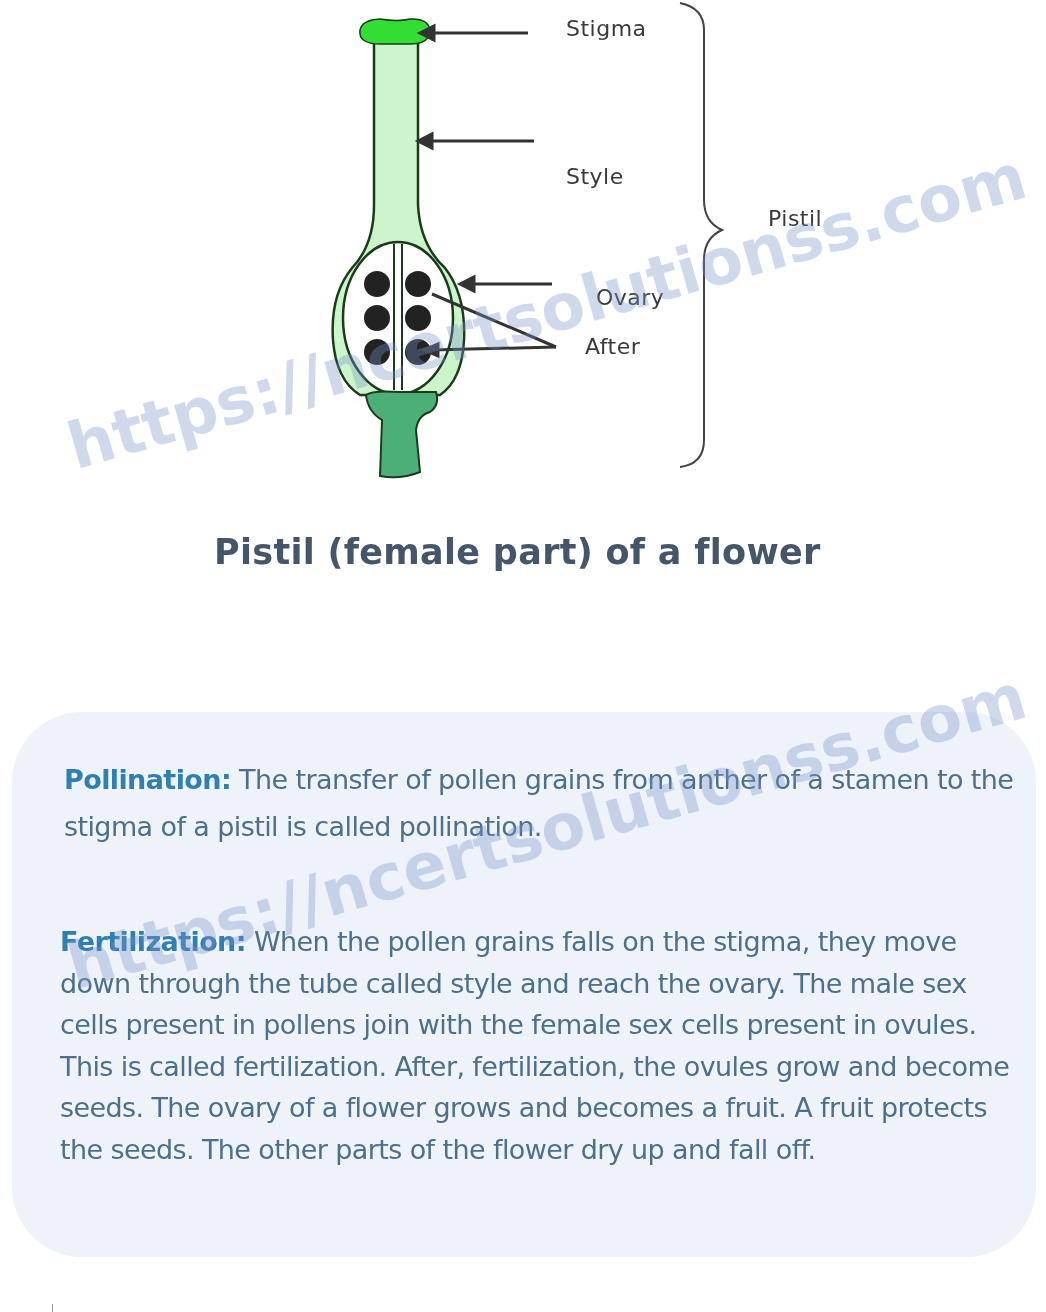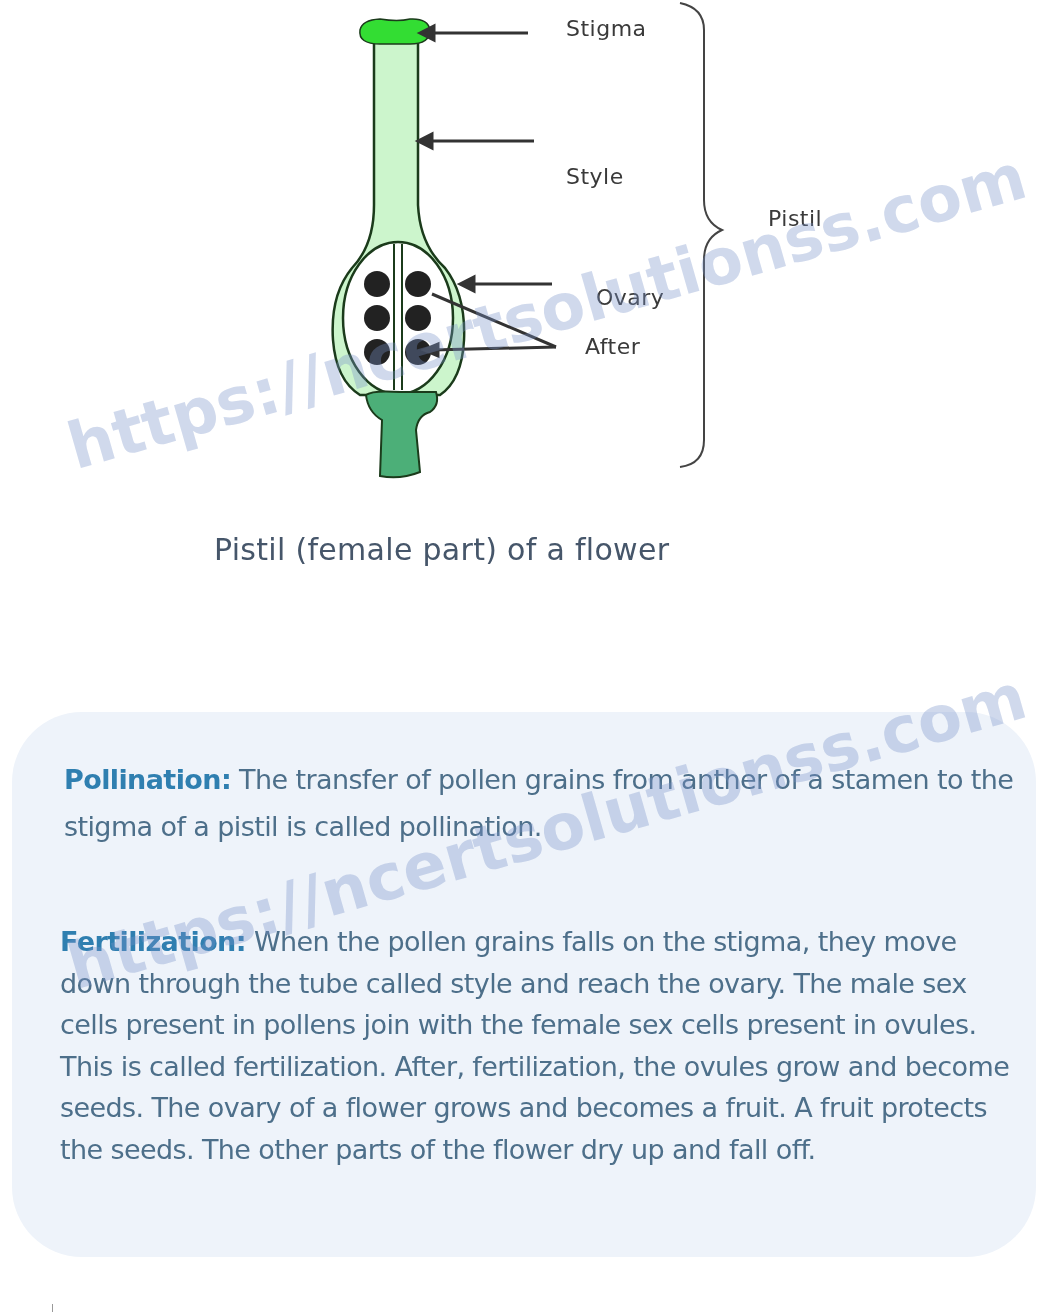--- a/index.html
+++ b/index.html
@@ -9,21 +9,21 @@
     font-family: "Liberation Sans", "DejaVu Sans", sans-serif;
   }
   .diagram { position: absolute; left: 0; top: 0; width: 840px; height: 500px; }
   .diagram svg { position: absolute; left: 0; top: 0; }
   .label {
     position: absolute; font-size: 22px; color: #3a3a3a;
     font-family: "DejaVu Sans", sans-serif; letter-spacing: 0.5px;
   }
   .caption {
     position: absolute; left: 214px; top: 532px;
-    font-size: 30px; color: #46566a; font-weight: normal;
+    font-size: 35px; color: #46566a; font-weight: bold;
     font-family: "DejaVu Sans", sans-serif; letter-spacing: 0.3px;
   }
   .card {
     position: absolute; left: 12px; top: 712px; width: 1024px; height: 545px;
     background: #eef3fa; border-radius: 70px;
   }
   .para {
     position: absolute; left: 52px; width: 960px;
     font-size: 27px; line-height: 41.6px; color: #4d6f8a;
     font-family: "DejaVu Sans", sans-serif; letter-spacing: -0.6px;

